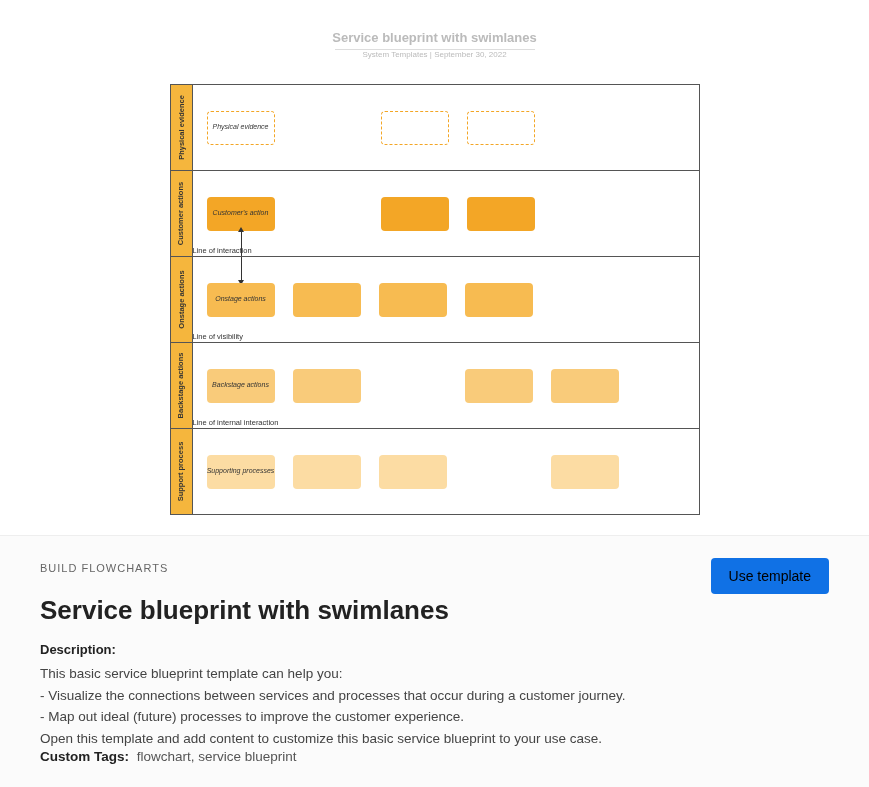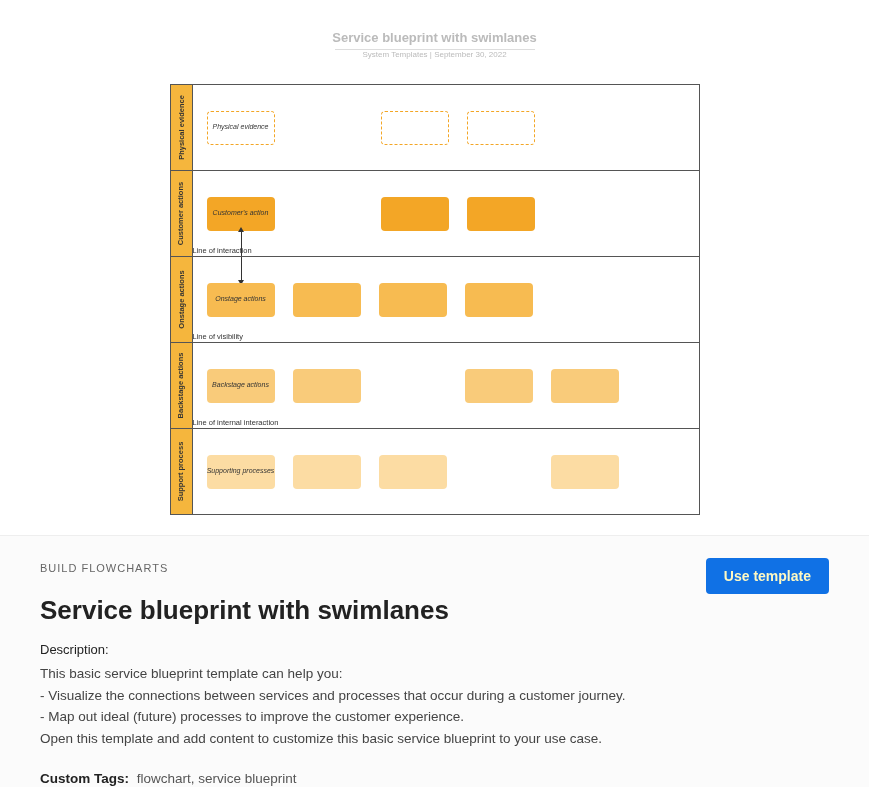--- a/index.html
+++ b/index.html
@@ -58,29 +58,29 @@
     }
     .arrow-vert::before { top: -4px; border-bottom: 5px solid #333; }
     .arrow-vert::after { bottom: -4px; border-top: 5px solid #333; }
 
     
     .info-panel {
       background: #fbfbfb; border-top: 1px solid #eee; padding: 26px 40px 30px; position: relative;
     }
     .category { font-size: 11px; letter-spacing: 1px; color: #666; margin-bottom: 21px; }
     .title { font-size: 26px; font-weight: 700; color: #222; margin-bottom: 16px; }
-    .desc-label { font-size: 13px; font-weight: 400; color: #222; margin-bottom: 4px; }
+    .desc-label { font-size: 13px; font-weight: 700; color: #222; margin-bottom: 4px; }
     .desc-text { font-size: 13.5px; color: #444; line-height: 1.6; margin-top: 6px; }
-    .tags-row { margin-top: 22px; font-size: 13.5px; }
+    .tags-row { margin-top: 0; font-size: 13.5px; }
     .tags-label { font-weight: 700; color: #222; }
     .tags-val { color: #555; margin-left: 4px; }
 
     .use-btn {
       position: absolute; right: 40px; top: 22px;
-      background: #1071e5; color: #fef9c3; font-size: 14px; font-weight: 700;
+      background: #1071e5; color: #000000; font-size: 14px; font-weight: 400;
       border: none; border-radius: 4px; padding: 10px 18px; cursor: pointer;
     }
   </style>
 </head>
 <body>
 
 <div class="preview">
   <div class="preview-header">
     <div class="preview-title">Service blueprint with swimlanes</div>
     <div class="preview-divider"></div>

